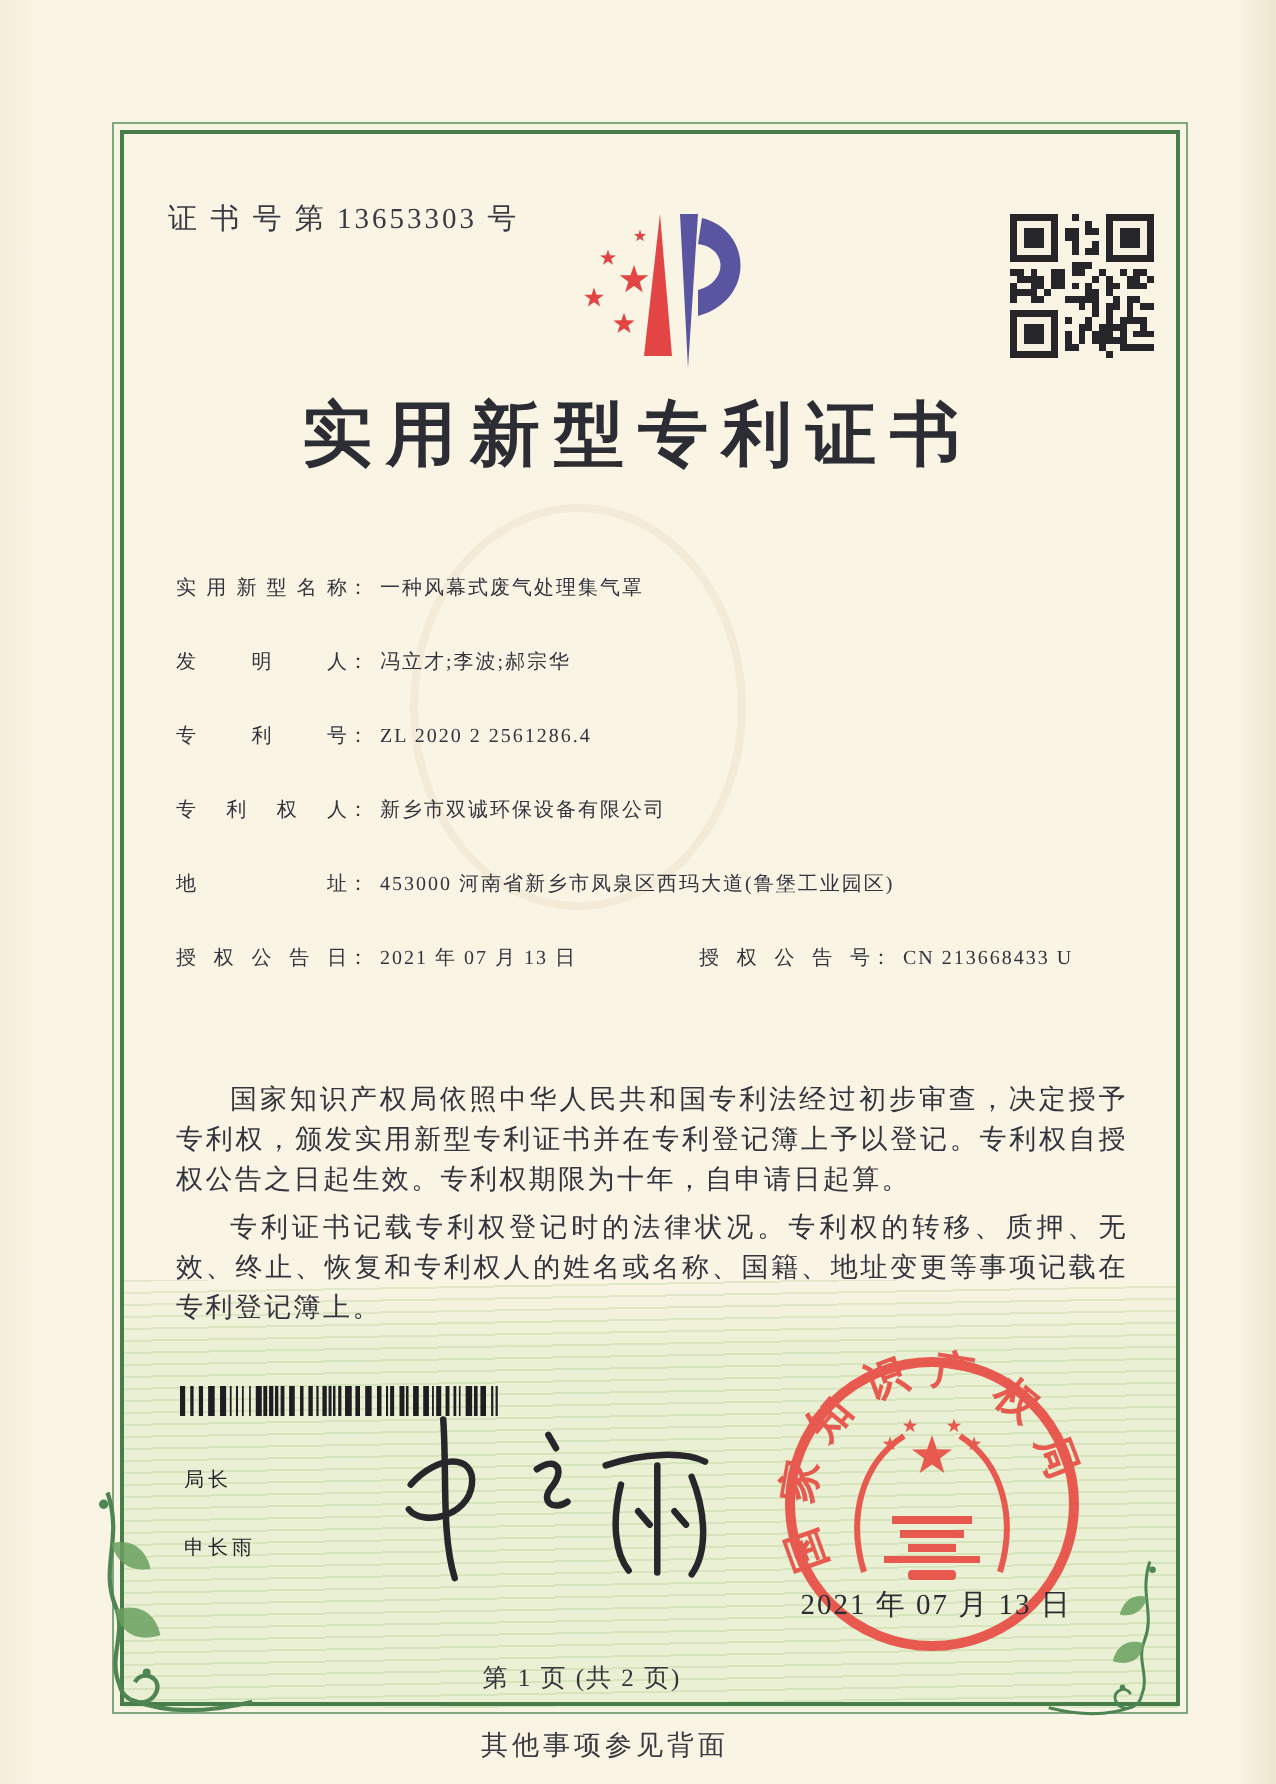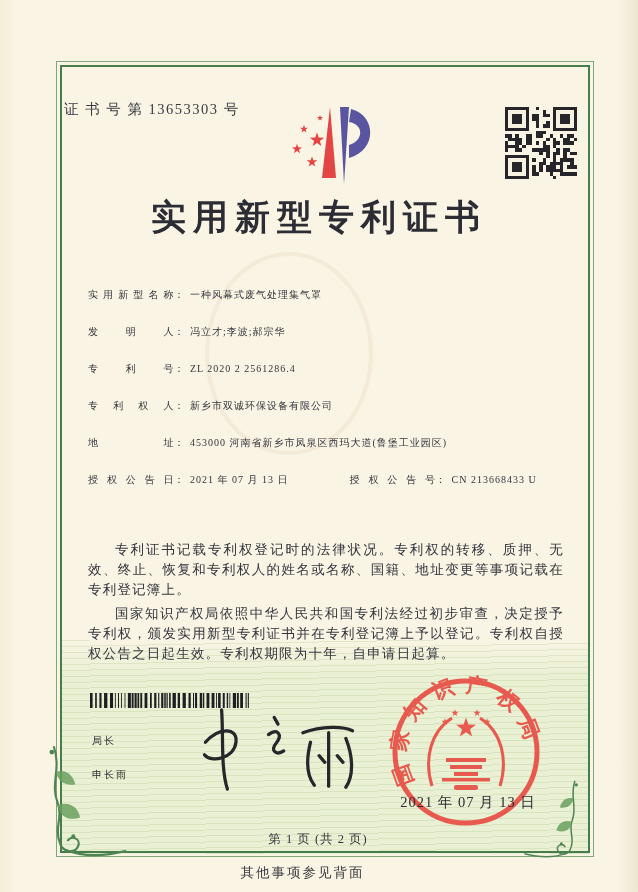--- a/index.html
+++ b/index.html
@@ -10,21 +10,21 @@
   .border-outer{position:absolute;left:56px;top:61px;width:536px;height:794px;
         border:1.5px solid #7fa87e;z-index:2;pointer-events:none;}
   .border-inner{position:absolute;left:3px;top:3px;right:3px;bottom:3px;border:2.5px solid #467d4b;}
   
   .band{position:absolute;left:61px;top:640px;width:528px;height:214px;z-index:0;
         background:
           repeating-linear-gradient(179deg, rgba(140,180,100,.20) 0 1px, rgba(0,0,0,0) 1px 6px),
           linear-gradient(180deg, rgba(233,240,211,0) 0, #e9f0d3 38px);}
   .faint-stamp{position:absolute;left:205px;top:252px;width:160px;height:195px;border-radius:50%;
         border:4px solid rgba(195,150,125,0.10);z-index:1;}
-  .cert-no{position:absolute;left:64px;top:100px;font-size:14.5px;letter-spacing:1.5px;color:#3a3a44;z-index:3;}
+  .cert-no{position:absolute;left:84px;top:100px;font-size:14.5px;letter-spacing:1.5px;color:#3a3a44;z-index:3;}
   .logo{position:absolute;left:260px;top:94px;width:152px;height:118px;z-index:3;}
   .qr{position:absolute;left:505px;top:107px;width:72px;height:72px;z-index:3;}
   .title{position:absolute;left:0;width:638px;top:194px;text-align:center;font-size:35px;
         font-weight:600;letter-spacing:7px;color:#2c2c34;z-index:3;}
   .rows{position:absolute;left:88px;top:284px;width:480px;display:flex;flex-direction:column;gap:16px;z-index:3;
         font-size:10px;color:#34343e;}
   .field-row{line-height:21px;white-space:nowrap;}
   .flabel{display:inline-block;width:86px;text-align:justify;text-align-last:justify;letter-spacing:.5px;}
   .colon{margin-right:6px;}
   .fvalue{letter-spacing:1px;}
@@ -33,21 +33,21 @@
         line-height:20px;color:#34343e;text-align:justify;letter-spacing:1.2px;}
   .para{text-indent:2em;margin:0 0 4px 0;}
   .barcode{position:absolute;left:90px;top:693px;width:162px;height:15px;z-index:3;}
   .director{position:absolute;left:92px;top:724px;z-index:3;color:#26262c;
         font-family:"Liberation Sans","DejaVu Sans",sans-serif;font-size:10px;line-height:34px;letter-spacing:2px;}
   .signature{position:absolute;left:192px;top:700px;width:172px;height:96px;z-index:3;}
   .seal{position:absolute;left:388px;top:674px;width:156px;height:156px;z-index:4;}
   .seal-date{position:absolute;left:380px;top:793px;width:176px;text-align:center;z-index:5;
         font-size:14.5px;letter-spacing:1px;color:#2c2c34;}
   .page-no{position:absolute;left:0;width:582px;top:831px;text-align:center;font-size:12.5px;
-        letter-spacing:1px;color:#33333b;z-index:4;margin-left:27px;}
+        letter-spacing:1px;color:#33333b;z-index:4;}
   .footer-note{position:absolute;left:0;width:605px;top:864px;text-align:center;font-size:13.5px;
         letter-spacing:2px;color:#3a3a40;z-index:3;}
   .flourish-bl{position:absolute;left:44px;top:742px;width:88px;height:118px;z-index:5;}
   .flourish-br{position:absolute;left:512px;top:778px;width:78px;height:82px;z-index:5;transform:scaleX(-1);}
 </style>
 </head>
 <body>
 
 <div class="page">
 
@@ -237,22 +237,22 @@
     </div>
     <div class="field-row">
       <span class="flabel">地址</span><span class="colon">：</span><span class="fvalue">453000 河南省新乡市凤泉区西玛大道(鲁堡工业园区)</span>
     </div>
     <div class="field-row">
       <span class="flabel">授权公告日</span><span class="colon">：</span><span class="fvalue">2021 年 07 月 13 日</span><span class="pair2"><span class="flabel">授权公告号</span><span class="colon">：</span><span class="fvalue">CN 213668433 U</span></span>
     </div>
   </div>
 
   <div class="paras">
+    <p class="para">国家知识产权局依照中华人民共和国专利法经过初步审查，决定授予专利权，颁发实用新型专利证书并在专利登记簿上予以登记。专利权自授权公告之日起生效。专利权期限为十年，自申请日起算。</p>
     <p class="para">专利证书记载专利权登记时的法律状况。专利权的转移、质押、无效、终止、恢复和专利权人的姓名或名称、国籍、地址变更等事项记载在专利登记簿上。</p>
-    <p class="para">国家知识产权局依照中华人民共和国专利法经过初步审查，决定授予专利权，颁发实用新型专利证书并在专利登记簿上予以登记。专利权自授权公告之日起生效。专利权期限为十年，自申请日起算。</p>
   </div>
 
   <svg class="barcode" viewBox="0 0 162 15" preserveAspectRatio="none" fill="#1d1d22">
       <rect x="0.00" y="0" width="2.59" height="15"></rect>
       <rect x="5.14" y="0" width="1.65" height="15"></rect>
       <rect x="9.42" y="0" width="2.10" height="15"></rect>
       <rect x="14.06" y="0" width="3.29" height="15"></rect>
       <rect x="20.01" y="0" width="3.05" height="15"></rect>
       <rect x="24.91" y="0" width="0.90" height="15"></rect>
       <rect x="27.99" y="0" width="1.02" height="15"></rect>

